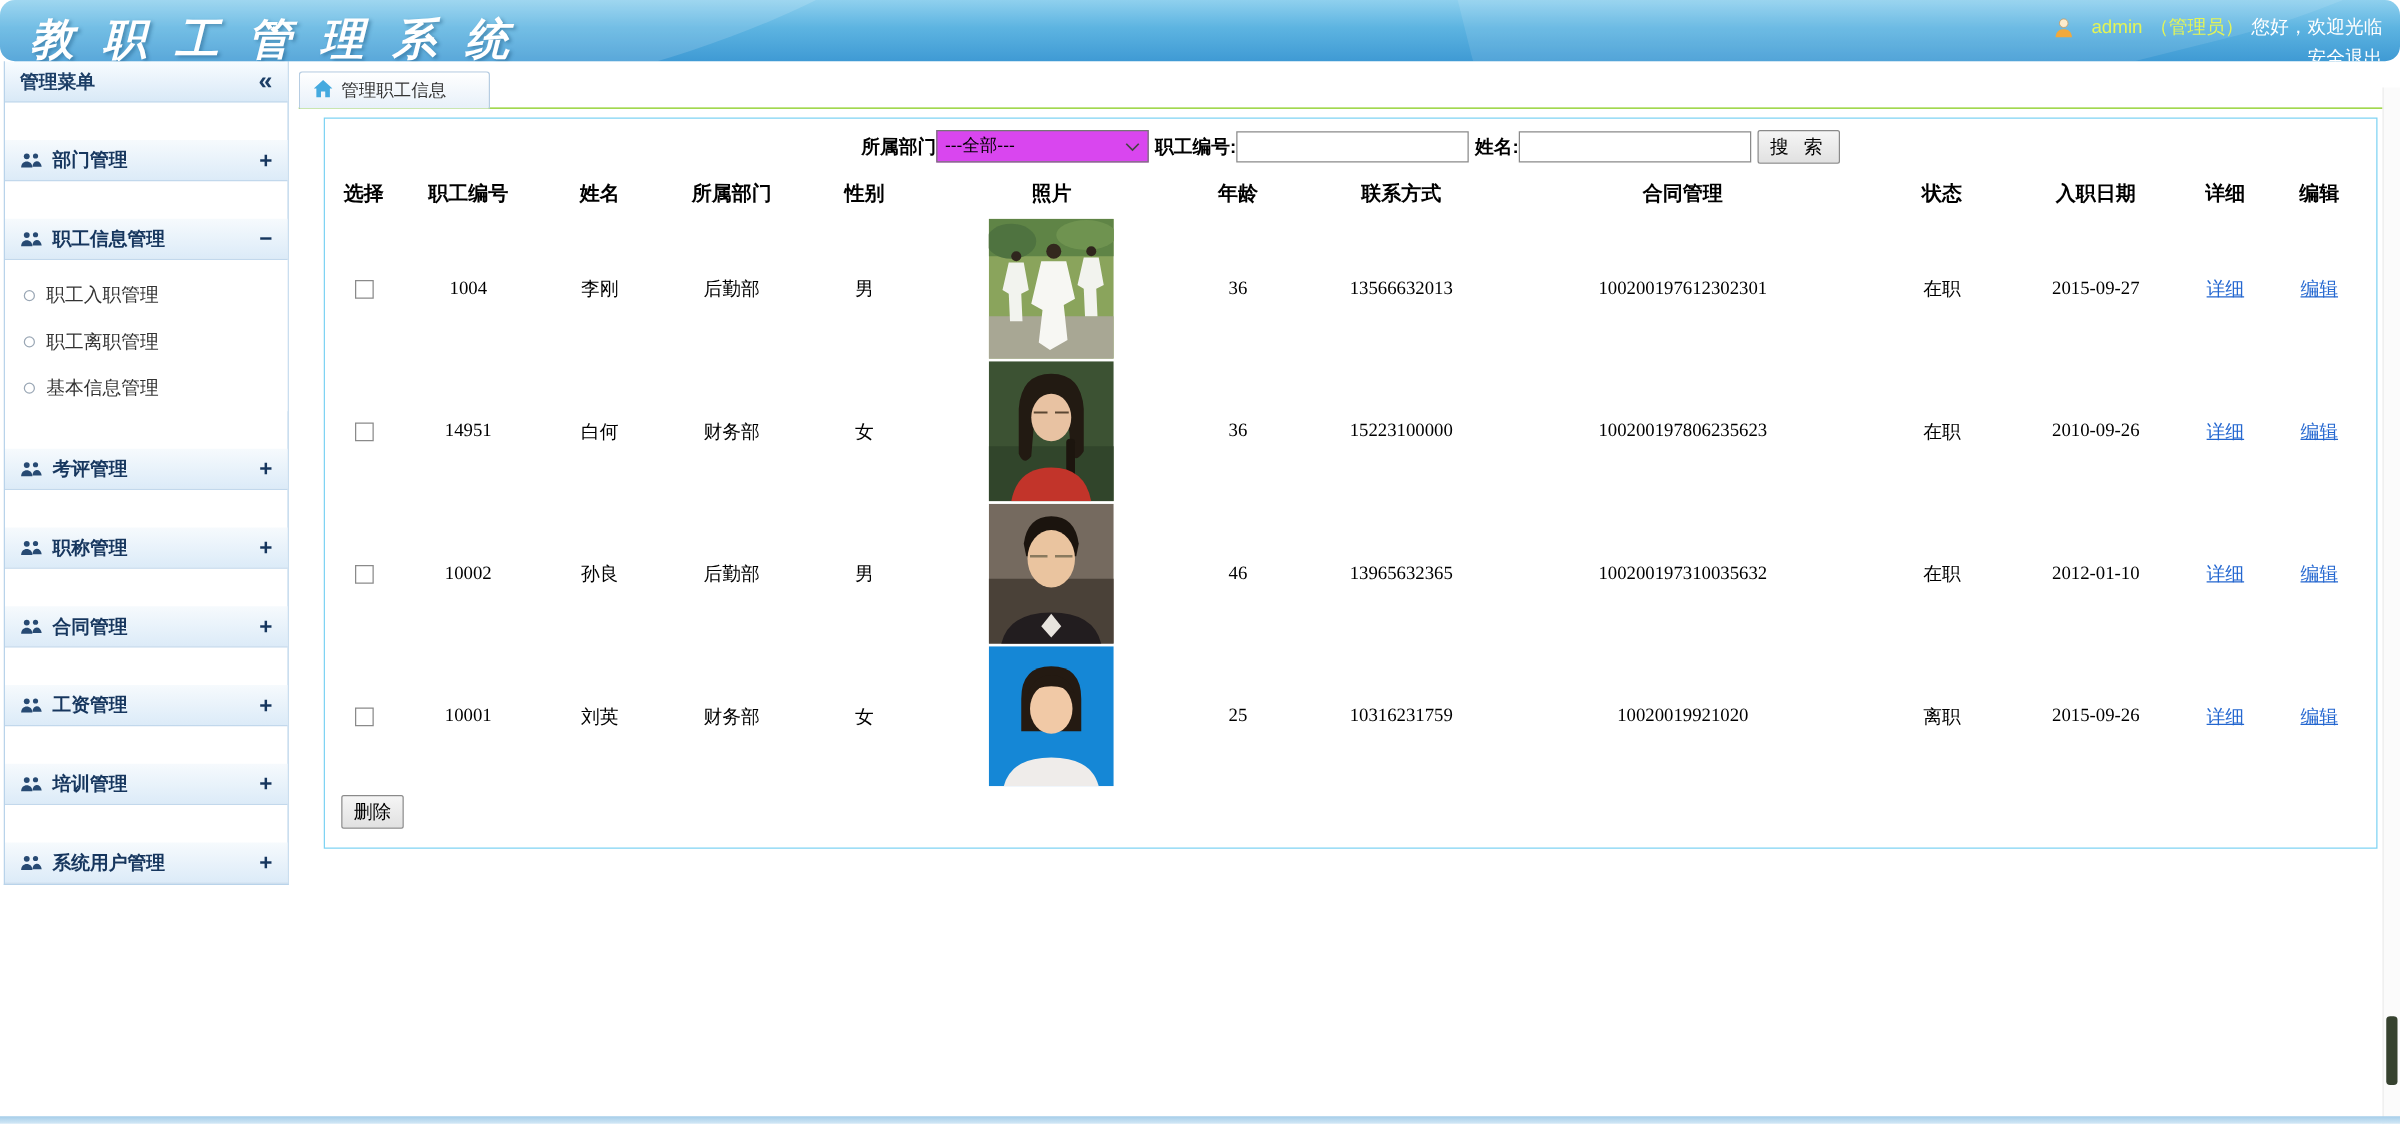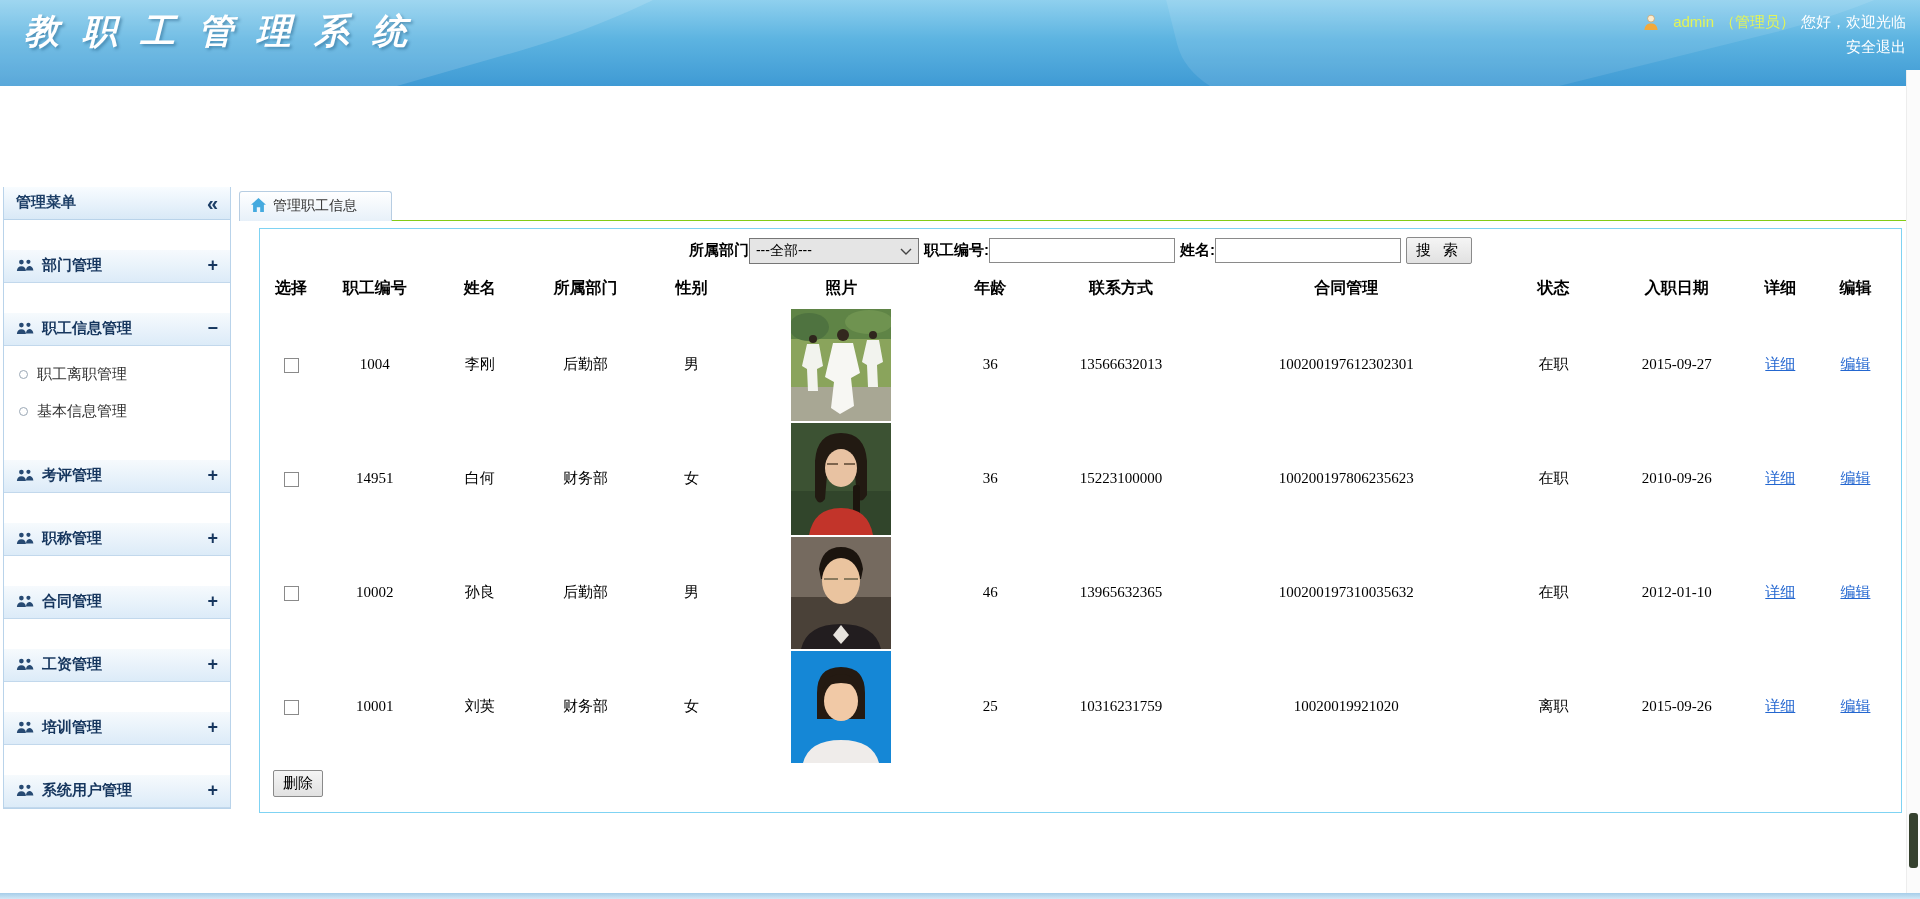--- a/index.html
+++ b/index.html
@@ -1,37 +1,37 @@
 <!DOCTYPE html>
 <html><head>
 <meta charset="utf-8">
 <style>
   * { margin:0; padding:0; box-sizing:border-box; }
   html,body { width:1920px; height:899px; overflow:hidden; background:#fff;
               font-family:"Liberation Sans","DejaVu Sans",sans-serif; }
 
   
-  .banner { position:relative; height:86px; overflow:hidden;
-            background:linear-gradient(180deg,#8fd0ee 0%,#5db4e1 45%,#3f9ad4 100%); }
+  .banner { position:relative; height:49px; overflow:hidden;
+            background:linear-gradient(180deg,#8fd0ee 0%,#5db4e1 45%,#3f9ad4 100%);border-radius:12px; }
   .streak-a { position:absolute; width:1000px; height:400px; left:-180px; top:-300px;
               background:rgba(255,255,255,.14); transform:rotate(-16deg); border-radius:35%; }
   .streak-b { position:absolute; width:900px; height:380px; left:1150px; top:-310px;
               background:rgba(255,255,255,.10); transform:rotate(-14deg); border-radius:35%; }
   .logo { position:absolute; left:24px; top:8px; font-size:35px; font-weight:bold; font-style:italic;
           letter-spacing:23px; color:#fff; white-space:nowrap;
           font-family:"DejaVu Serif","Liberation Serif",serif;
           text-shadow:2px 2px 3px rgba(15,70,110,.4); }
   .user-panel { position:absolute; right:14px; top:9px; text-align:right; font-size:15px;
                 color:#fff; line-height:25px; }
   .user-line { display:flex; align-items:center; justify-content:flex-end; gap:6px; }
   .admin-name { color:#e3f457; }
   .logout { color:#fff; cursor:pointer; }
 
   
-  .page { display:flex; height:823px; padding-left:3px; align-items:center;border-radius:12px; }
+  .page { display:flex; height:823px; padding-left:3px; align-items:flex-start;border-radius:12px; }
 
   
   .sidebar { width:228px; flex:0 0 228px; display:flex; flex-direction:column;
              border:1px solid #b9d3ea; border-top:none; background:#fff; }
   .side-title { flex:0 0 33px; display:flex; align-items:center; justify-content:space-between;
                 padding:0 12px; background:linear-gradient(180deg,#f8fcff,#d9e9f7);
                 border-bottom:1px solid #b9d3ea; color:#1c3e66; font-weight:bold; font-size:15px; }
   .collapse-btn { font-size:20px; font-weight:bold; color:#1c3e66; cursor:pointer; line-height:20px; }
   .group { flex:0 0 33px; display:flex; align-items:center; padding:0 12px;
            background:linear-gradient(180deg,#f6fafd,#dcebf8); border-bottom:1px solid #c2d8ec;
@@ -48,21 +48,21 @@
   .main { flex:1 1 auto; padding:8px 0 0 8px; position:relative; }
   .tabstrip { height:30px; border-bottom:1px solid #84cc16; }
   .tab { display:inline-flex; align-items:center; gap:7px; height:30px; padding:0 34px 0 11px;
          background:linear-gradient(180deg,#ffffff,#e7f0f9); border:1px solid #b7cde2;
          border-bottom:none; border-radius:3px 3px 0 0; font-size:14px; color:#333; cursor:default; }
   .content-box { margin:7px 18px 0 20px; border:1px solid #7fd3f3; height:585px; padding-top:7px; }
 
   
   .filter { display:flex; justify-content:center; align-items:center; height:30px;
             font-size:15px; font-weight:bold; color:#000; }
-  .fake-select { width:170px; height:26px; border:1px solid #767676; background:#e5e5e5;
+  .fake-select { width:170px; height:26px; border:1px solid #767676; background:#d946ef;
                  display:flex; align-items:center; justify-content:space-between;
                  padding:0 6px; font-size:14px; font-weight:normal; cursor:pointer; margin-right:5px; }
   .tinput { width:186px; height:25px; border:1px solid #8a8a8a; margin-right:5px;
             font-size:14px; padding:0 4px; background:#fff; }
   .btn { height:27px; padding:0 9px; border:1px solid #8a8a8a; border-radius:2px;
          background:linear-gradient(180deg,#f5f5f5,#e1e1e1); font-size:15px; color:#000;
          cursor:pointer; font-family:inherit; }
   .btn-search { letter-spacing:4px; }
 
   
@@ -141,20 +141,24 @@
               <circle cx="13.8" cy="2.9" r="2.3"></circle>
               <path d="M11 12.5c.3-2.9 1.7-4.7 3.7-4.9 2-.2 4.3 1.5 4.6 4.9z"></path>
             </g>
           </svg>
       </span>
       <span>职工信息管理</span>
       <span class="toggle">−</span>
     </div>
 
     <div class="submenu">
+      <div class="subitem">
+        <span class="dot"></span>
+        <span>职工入职管理</span>
+      </div>
       <div class="subitem">
         <span class="dot"></span>
         <span>职工离职管理</span>
       </div>
       <div class="subitem">
         <span class="dot"></span>
         <span>基本信息管理</span>
       </div>
     </div>
 

